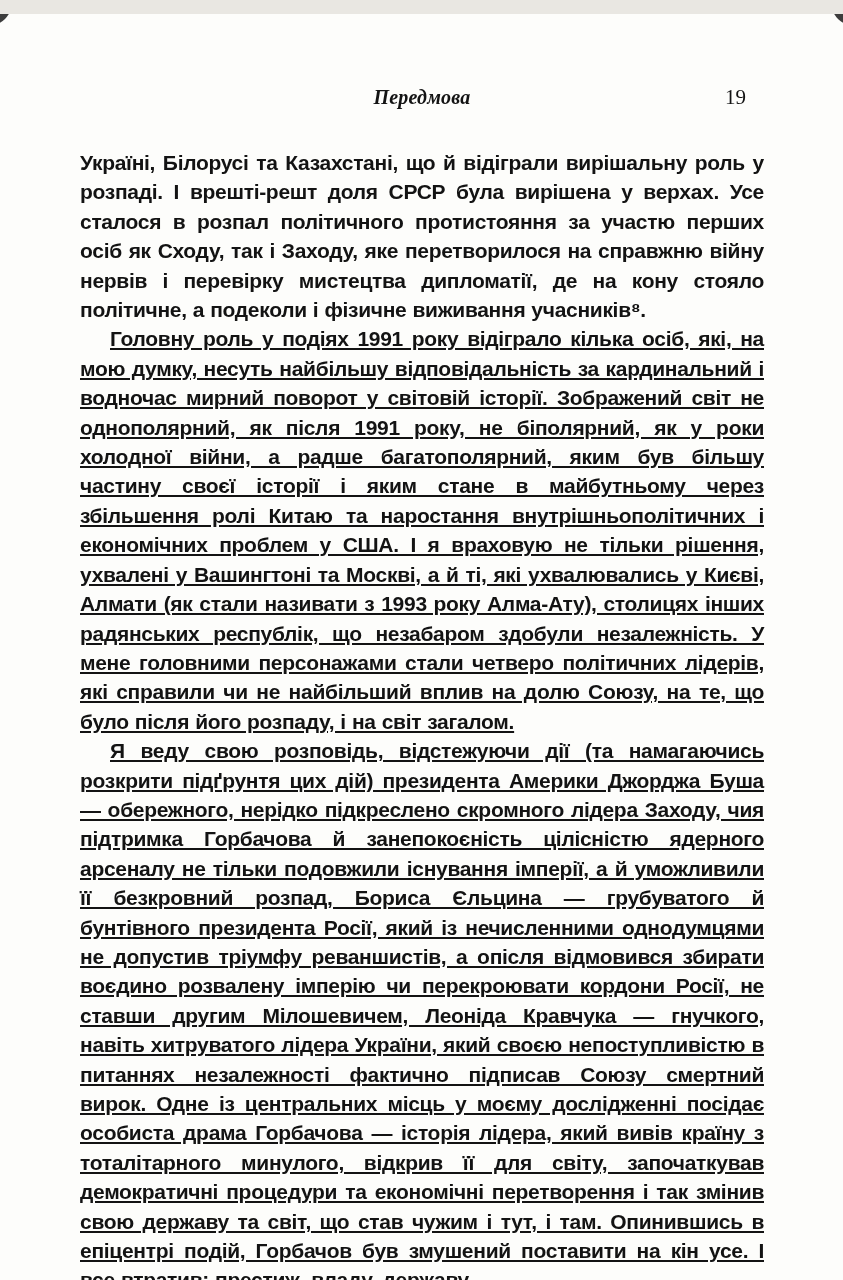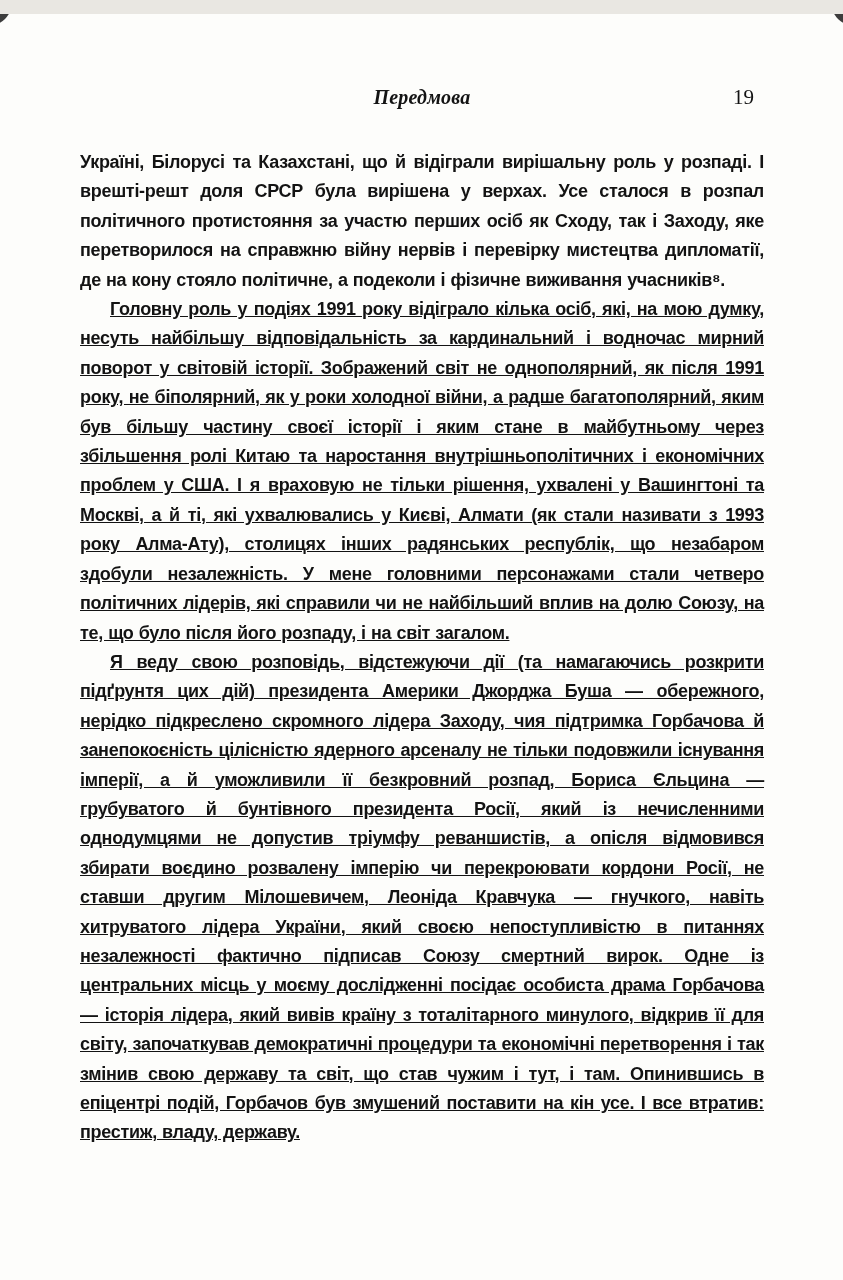--- a/index.html
+++ b/index.html
@@ -43,29 +43,29 @@
   }
   .running-title {
     display: block;
     text-align: center;
     font-style: italic;
     font-weight: bold;
     letter-spacing: 0.2px;
   }
   .page-number {
     position: absolute;
-    right: 10px;
+    right: 18px;
     top: -1px;
     font-size: 21px;
     font-style: normal;
     font-weight: normal;
   }
   .body-text p {
     margin: 0;
-    font-size: 18px;
+    font-size: 21px;
     line-height: 29.4px;
     font-weight: 700;
     letter-spacing: -0.3px;
     word-spacing: 0.5px;
     text-align: justify;
   }
   .body-text p.indent {
     text-indent: 30px;
     text-decoration: underline;
   }

